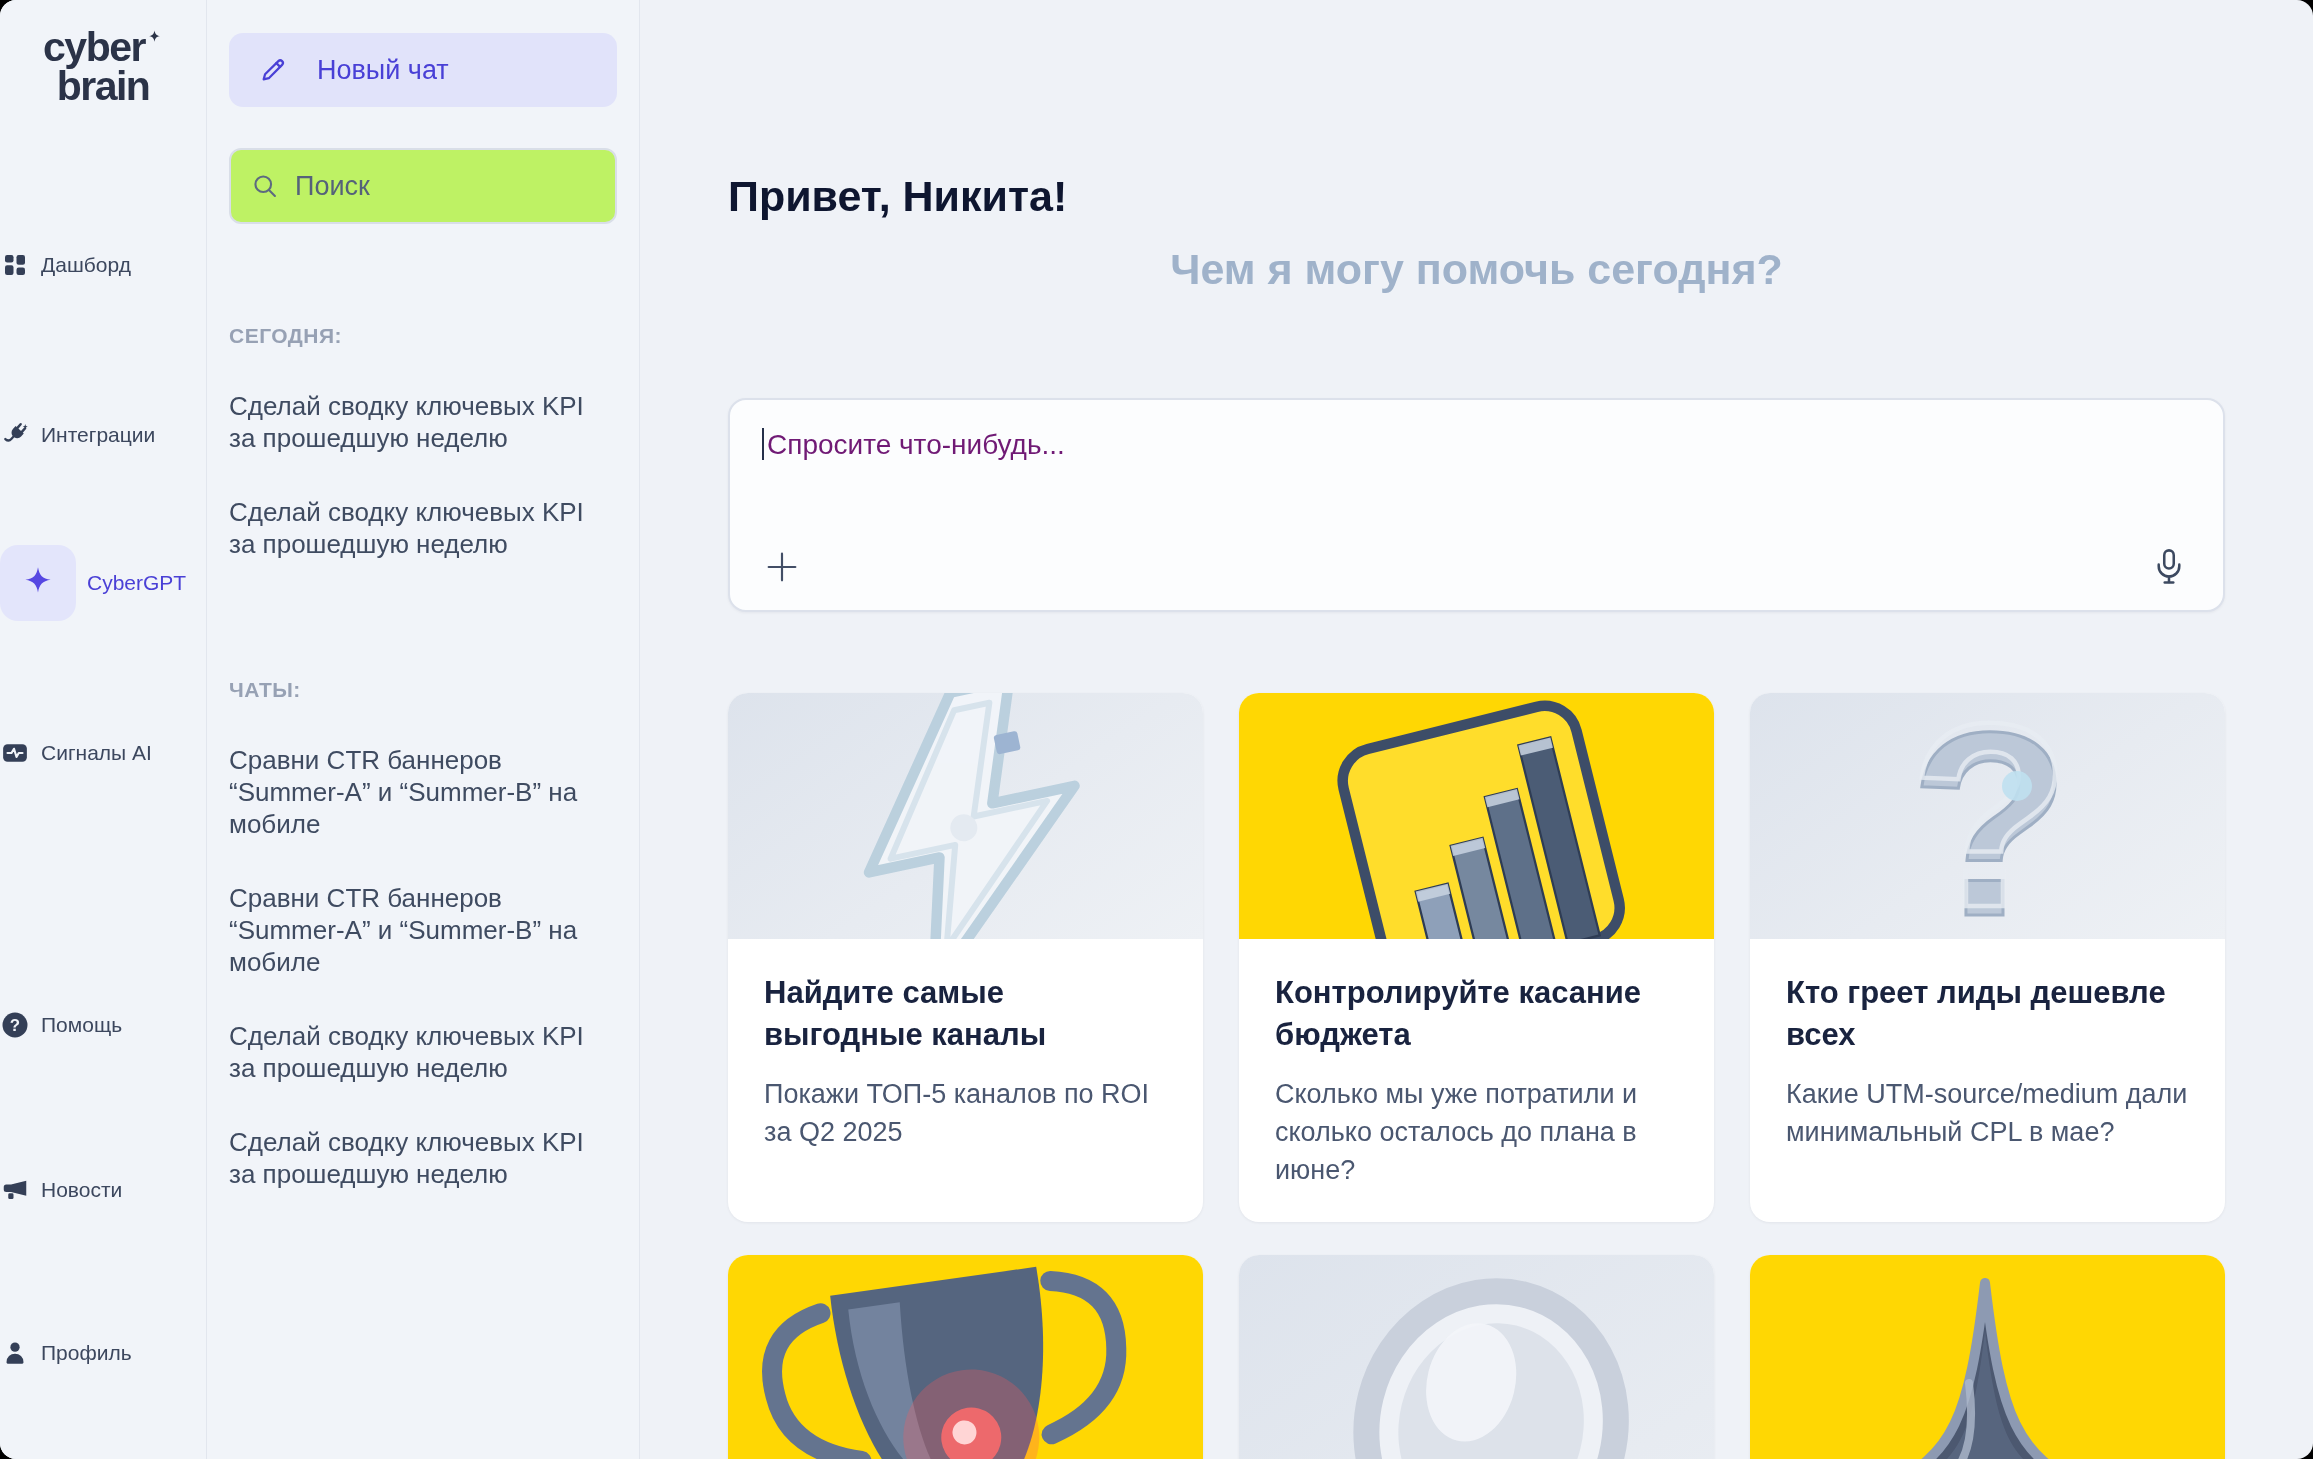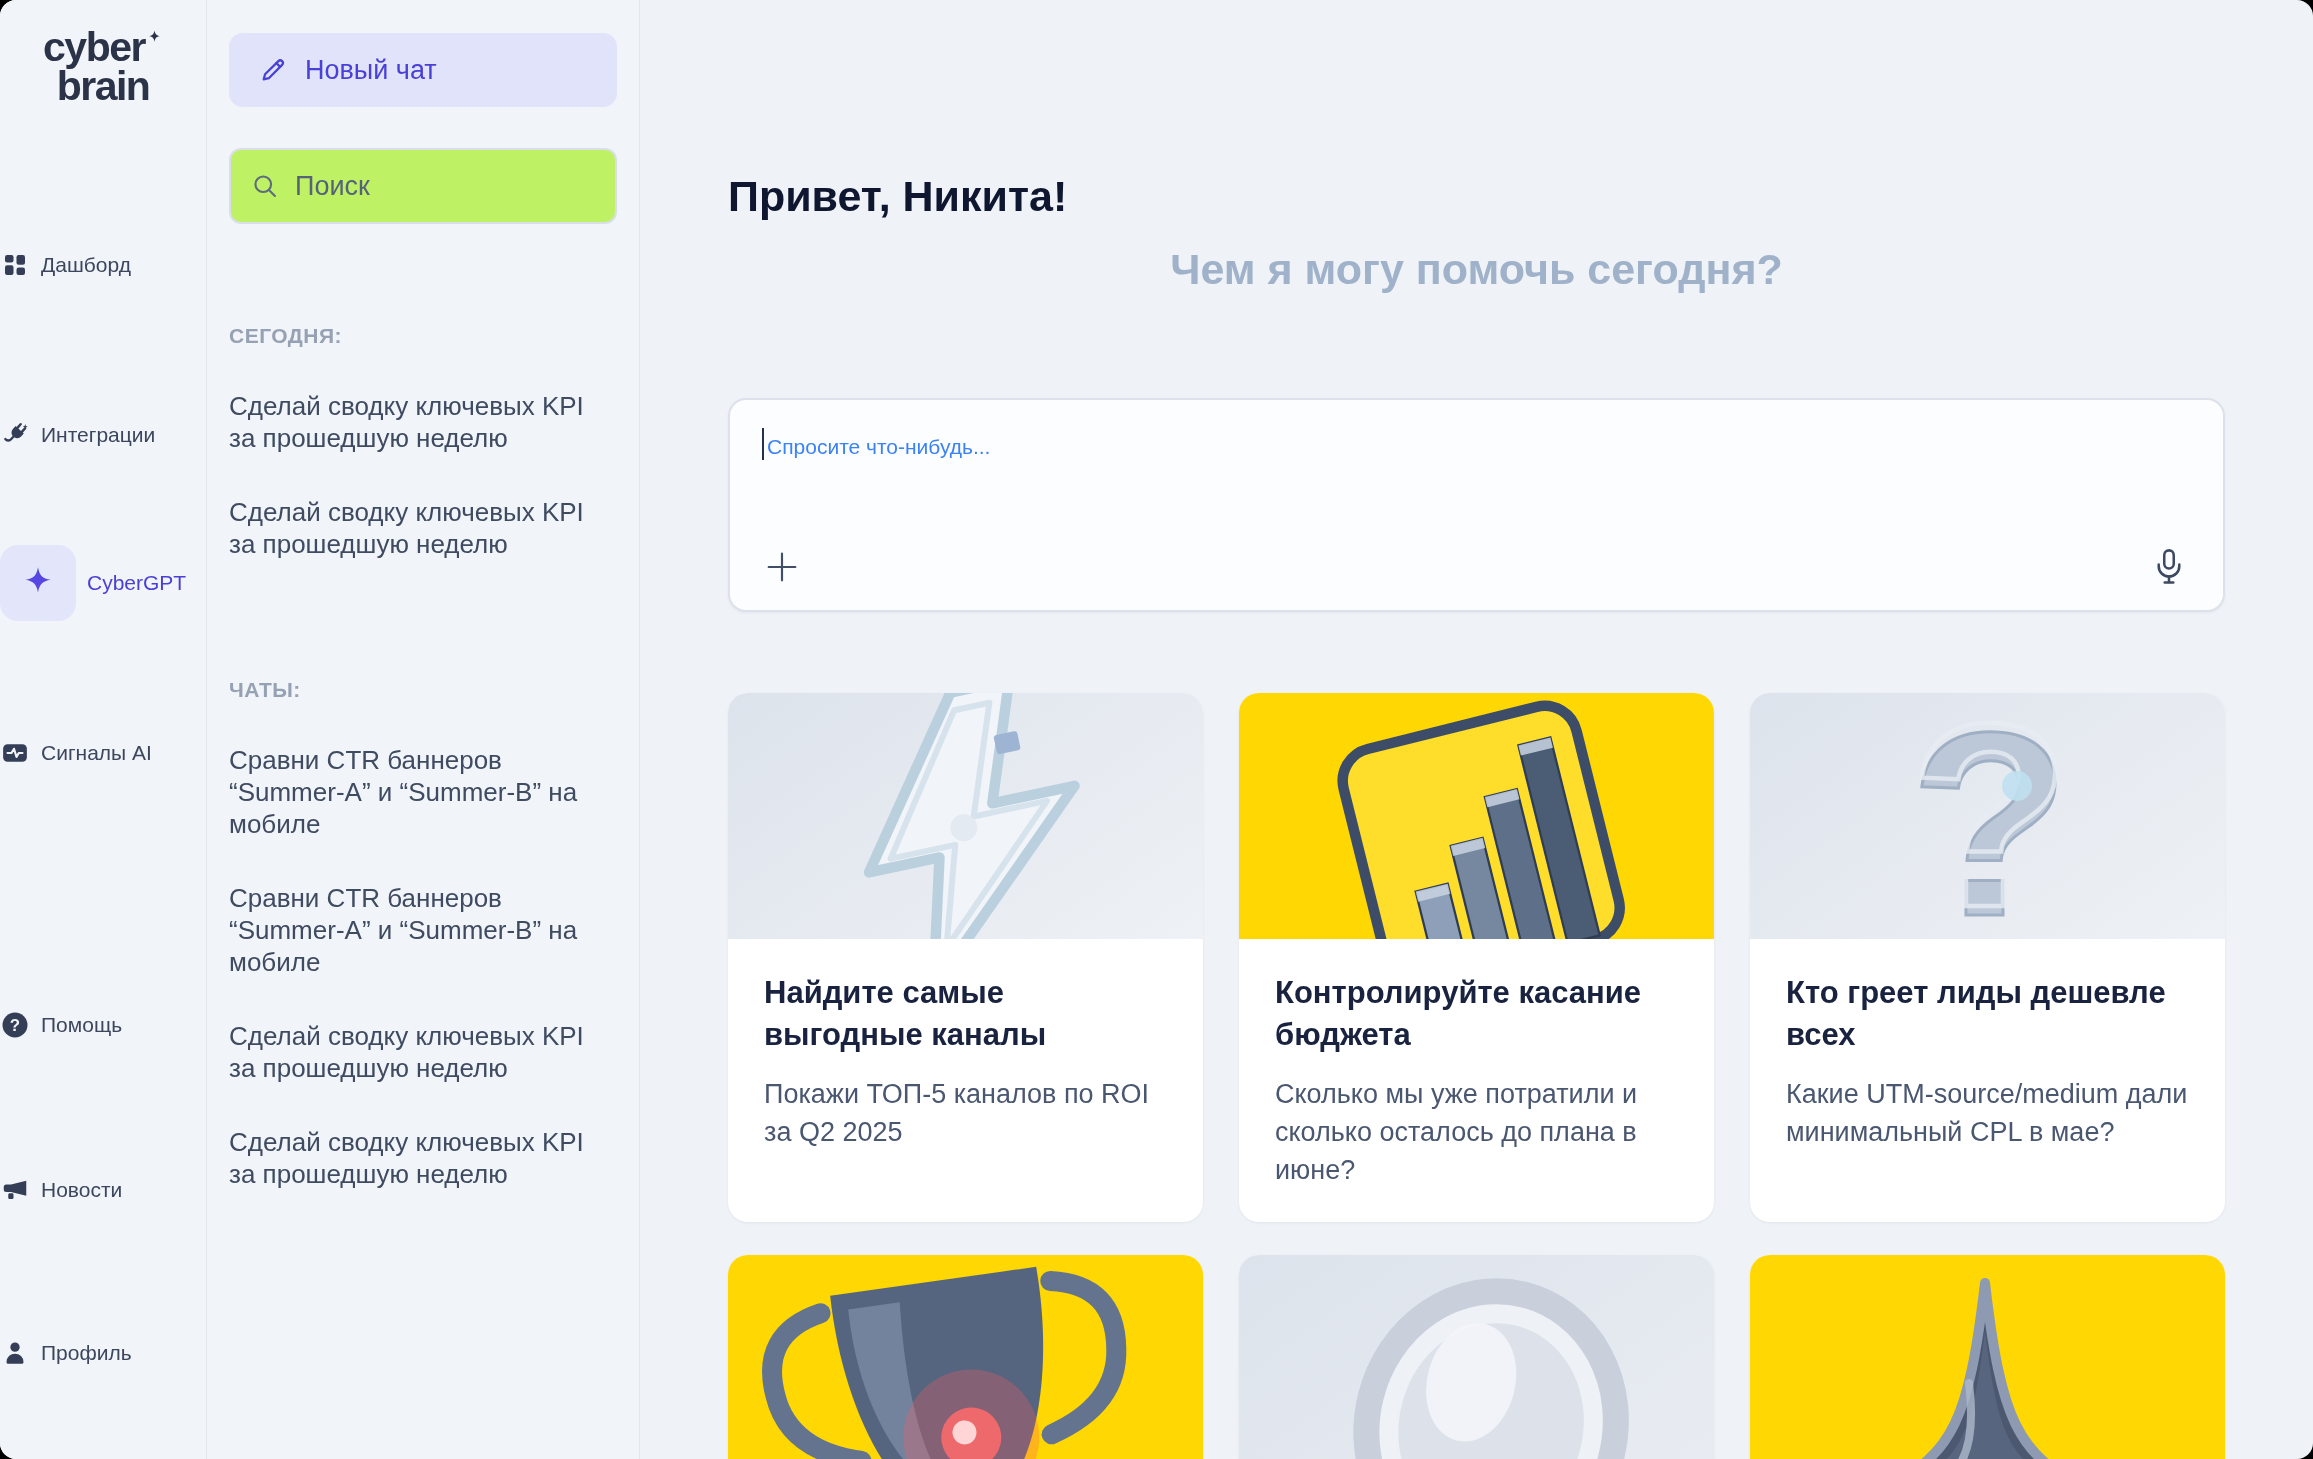--- a/index.html
+++ b/index.html
@@ -22,21 +22,21 @@
   .gpt-tile { width:76px; height:76px; border-radius:18px; background:#e3e5fb;
               display:flex; align-items:center; justify-content:center; }
   .gpt-tile svg { width:38px; height:38px; color:#5647e2; }
   .rail-item.active .lbl { color:#4a40d6; }
 
   
   .sidebar { position:relative; flex:none; width:433px; background:#f1f4f9;
              border-right:1px solid #e2e6ee; padding:0 22px; overflow:hidden; }
   .new-chat { margin-top:33px; width:100%; height:74px; border:none; border-radius:14px;
               background:#e1e3fa; color:#4940d6; font-family:inherit; font-size:27px;
-              display:flex; align-items:center; gap:18px; padding-left:30px; cursor:pointer; }
+              display:flex; align-items:center; gap:30px; padding-left:30px; cursor:pointer; }
   .new-chat svg { width:28px; height:28px; }
   .search-box { margin-top:41px; width:100%; height:76px; background:#bef264;
                 border:2px solid #d9dee8; border-radius:12px; display:flex;
                 align-items:center; gap:16px; padding:4px 20px; }
   .search-box svg { flex:none; width:28px; height:28px; color:#5d6a80; }
   .search-box input { border:none; outline:none; background:transparent; width:100%;
                       font-family:inherit; font-size:27px; color:#3f4c63; }
   .search-box input::placeholder { color:#55627a; opacity:1; }
   .folders { margin-top:74px; }
   .folder-row { display:flex; align-items:flex-start; gap:19px; margin-bottom:30px;
@@ -53,21 +53,21 @@
   .content { width:1497px; margin:0 auto; }
   h1.greet { margin-top:172px; text-align:left; font-size:43px; font-weight:700;
              color:#0e1630; }
   h2.sub { margin-top:24px; text-align:center; font-size:43px; font-weight:700;
            color:#9fb2ca; }
   .prompt { position:relative; margin-top:104px; height:214px; background:#fcfdfe;
             border:2px solid #dce1eb; border-radius:18px;
             box-shadow:0 1px 3px rgba(16,24,40,.05); padding:28px 32px; cursor:text; }
   .caret { display:inline-block; width:2px; height:32px; background:#25304a;
            vertical-align:-6px; margin-right:3px; }
-  .ph { font-size:21px; color:#3b82f6; }
+  .ph { font-size:28px; color:#701a75; }
   .plus-btn { position:absolute; left:30px; bottom:20px; width:44px; height:44px;
               background:none; border:none; cursor:pointer; color:#424e66; }
   .plus-btn svg { width:40px; height:40px; }
   .mic-btn { position:absolute; right:32px; bottom:18px; width:44px; height:48px;
              background:none; border:none; cursor:pointer; color:#3c4960; }
   .mic-btn svg { width:38px; height:44px; }
 
   
   .cards { margin-top:81px; display:grid; grid-template-columns:repeat(3,1fr);
            column-gap:36px; row-gap:33px; }

